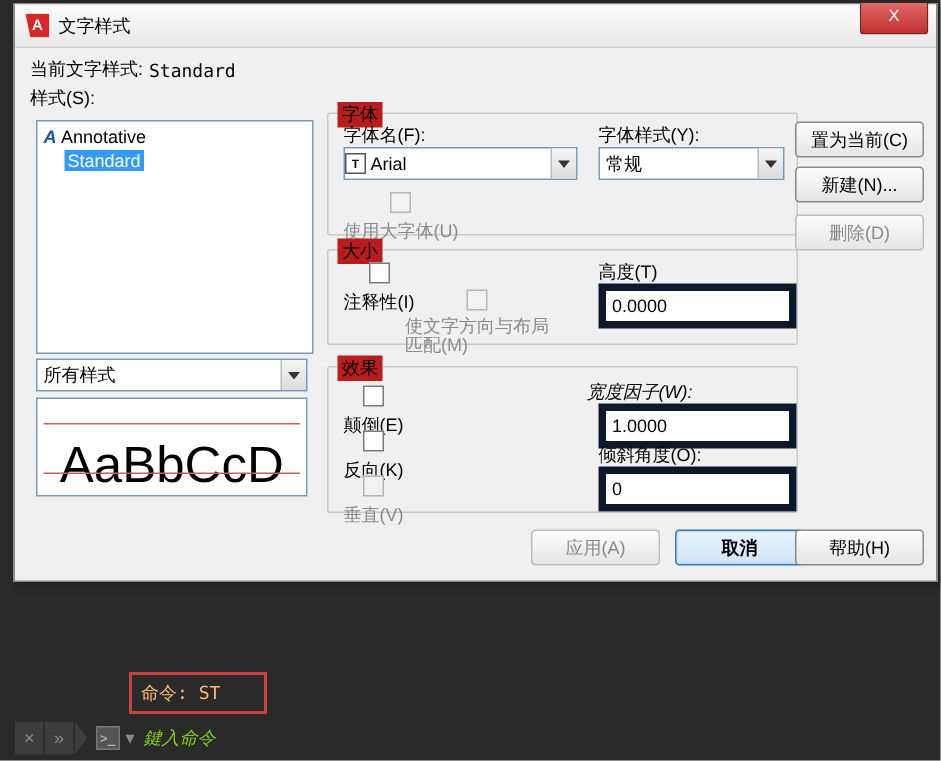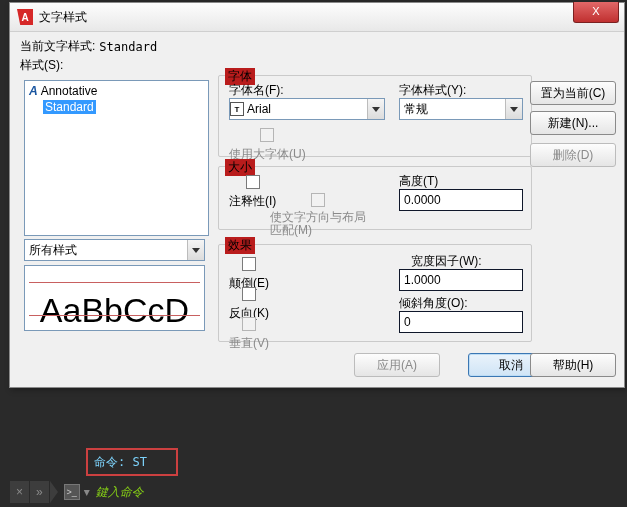--- a/index.html
+++ b/index.html
@@ -111,21 +111,21 @@
   display:flex;align-items:center;justify-content:center;
 }
 .caret::after{
   content:"";
   border-left:4px solid transparent;
   border-right:4px solid transparent;
   border-top:5px solid #333;
 }
 .txtfield {
   background:#fff;
-  border:1px solid #0f172a;
+  border:5px solid #0f172a;
   height:20px;
   padding:0 4px;
   display:flex;
   align-items:center;
 }
 .groupbox {
   position:absolute;
   border:1px solid #cacaca;
   border-radius:2px;
 }
@@ -184,21 +184,21 @@
   position:absolute;
   left:14px; top:236px;
   width:179px;
 }
 .cmdbox {
   position:absolute;
   left:86px; top:448px;
   width:82px; height:24px;
   border:2px solid #cc4040;
   display:flex;align-items:center;justify-content:flex-start;
-  color:#7dd3fc;
+  color:#fdba74;
   padding-left:6px;
   font-size:12px;
   font-family:"SimSun",monospace;
 }
 .cmdbar {
   position:absolute;
   left:10px; top:481px;
   width:600px; height:22px;
   display:flex;
   align-items:center;
@@ -308,36 +308,36 @@
       <span>颠倒(E)</span>
     </div>
     <div class="chk" style="position:absolute;left:10px;top:42px;">
       <span class="box"></span>
       <span>反向(K)</span>
     </div>
     <div class="chk disabled" style="position:absolute;left:10px;top:72px;">
       <span class="box"></span>
       <span>垂直(V)</span>
     </div>
-    <div style="position:absolute;left:192px;top:8px;">宽度因子(W):</div>
+    <div style="position:absolute;left:172px;top:8px;font-style:italic;">宽度因子(W):</div>
     <div class="txtfield" style="position:absolute;left:180px;top:24px;width:114px;">
       <span>1.0000</span>
     </div>
     <div style="position:absolute;left:180px;top:50px;">倾斜角度(O):</div>
     <div class="txtfield" style="position:absolute;left:180px;top:66px;width:114px;">
       <span>0</span>
     </div>
   </div>
 
   <div class="btn" style="position:absolute;right:8px;top:78px;">置为当前(C)</div>
   <div class="btn" style="position:absolute;right:8px;top:108px;">新建(N)...</div>
   <div class="btn disabled" style="position:absolute;right:8px;top:140px;">删除(D)</div>
 
   <div class="btn disabled" style="position:absolute;left:344px;bottom:10px;">应用(A)</div>
-  <div class="btn primary" style="position:absolute;left:458px;bottom:10px;">取消</div>
+  <div class="btn primary" style="position:absolute;left:440px;bottom:10px;font-weight:bold;">取消</div>
   <div class="btn" style="position:absolute;right:8px;bottom:10px;">帮助(H)</div>
 </div>
 
 <div class="cmdbox">
   <span>命令: ST</span>
 </div>
 
 <div class="cmdbar">
   <div class="seg">×</div>
   <div class="seg">»</div>

